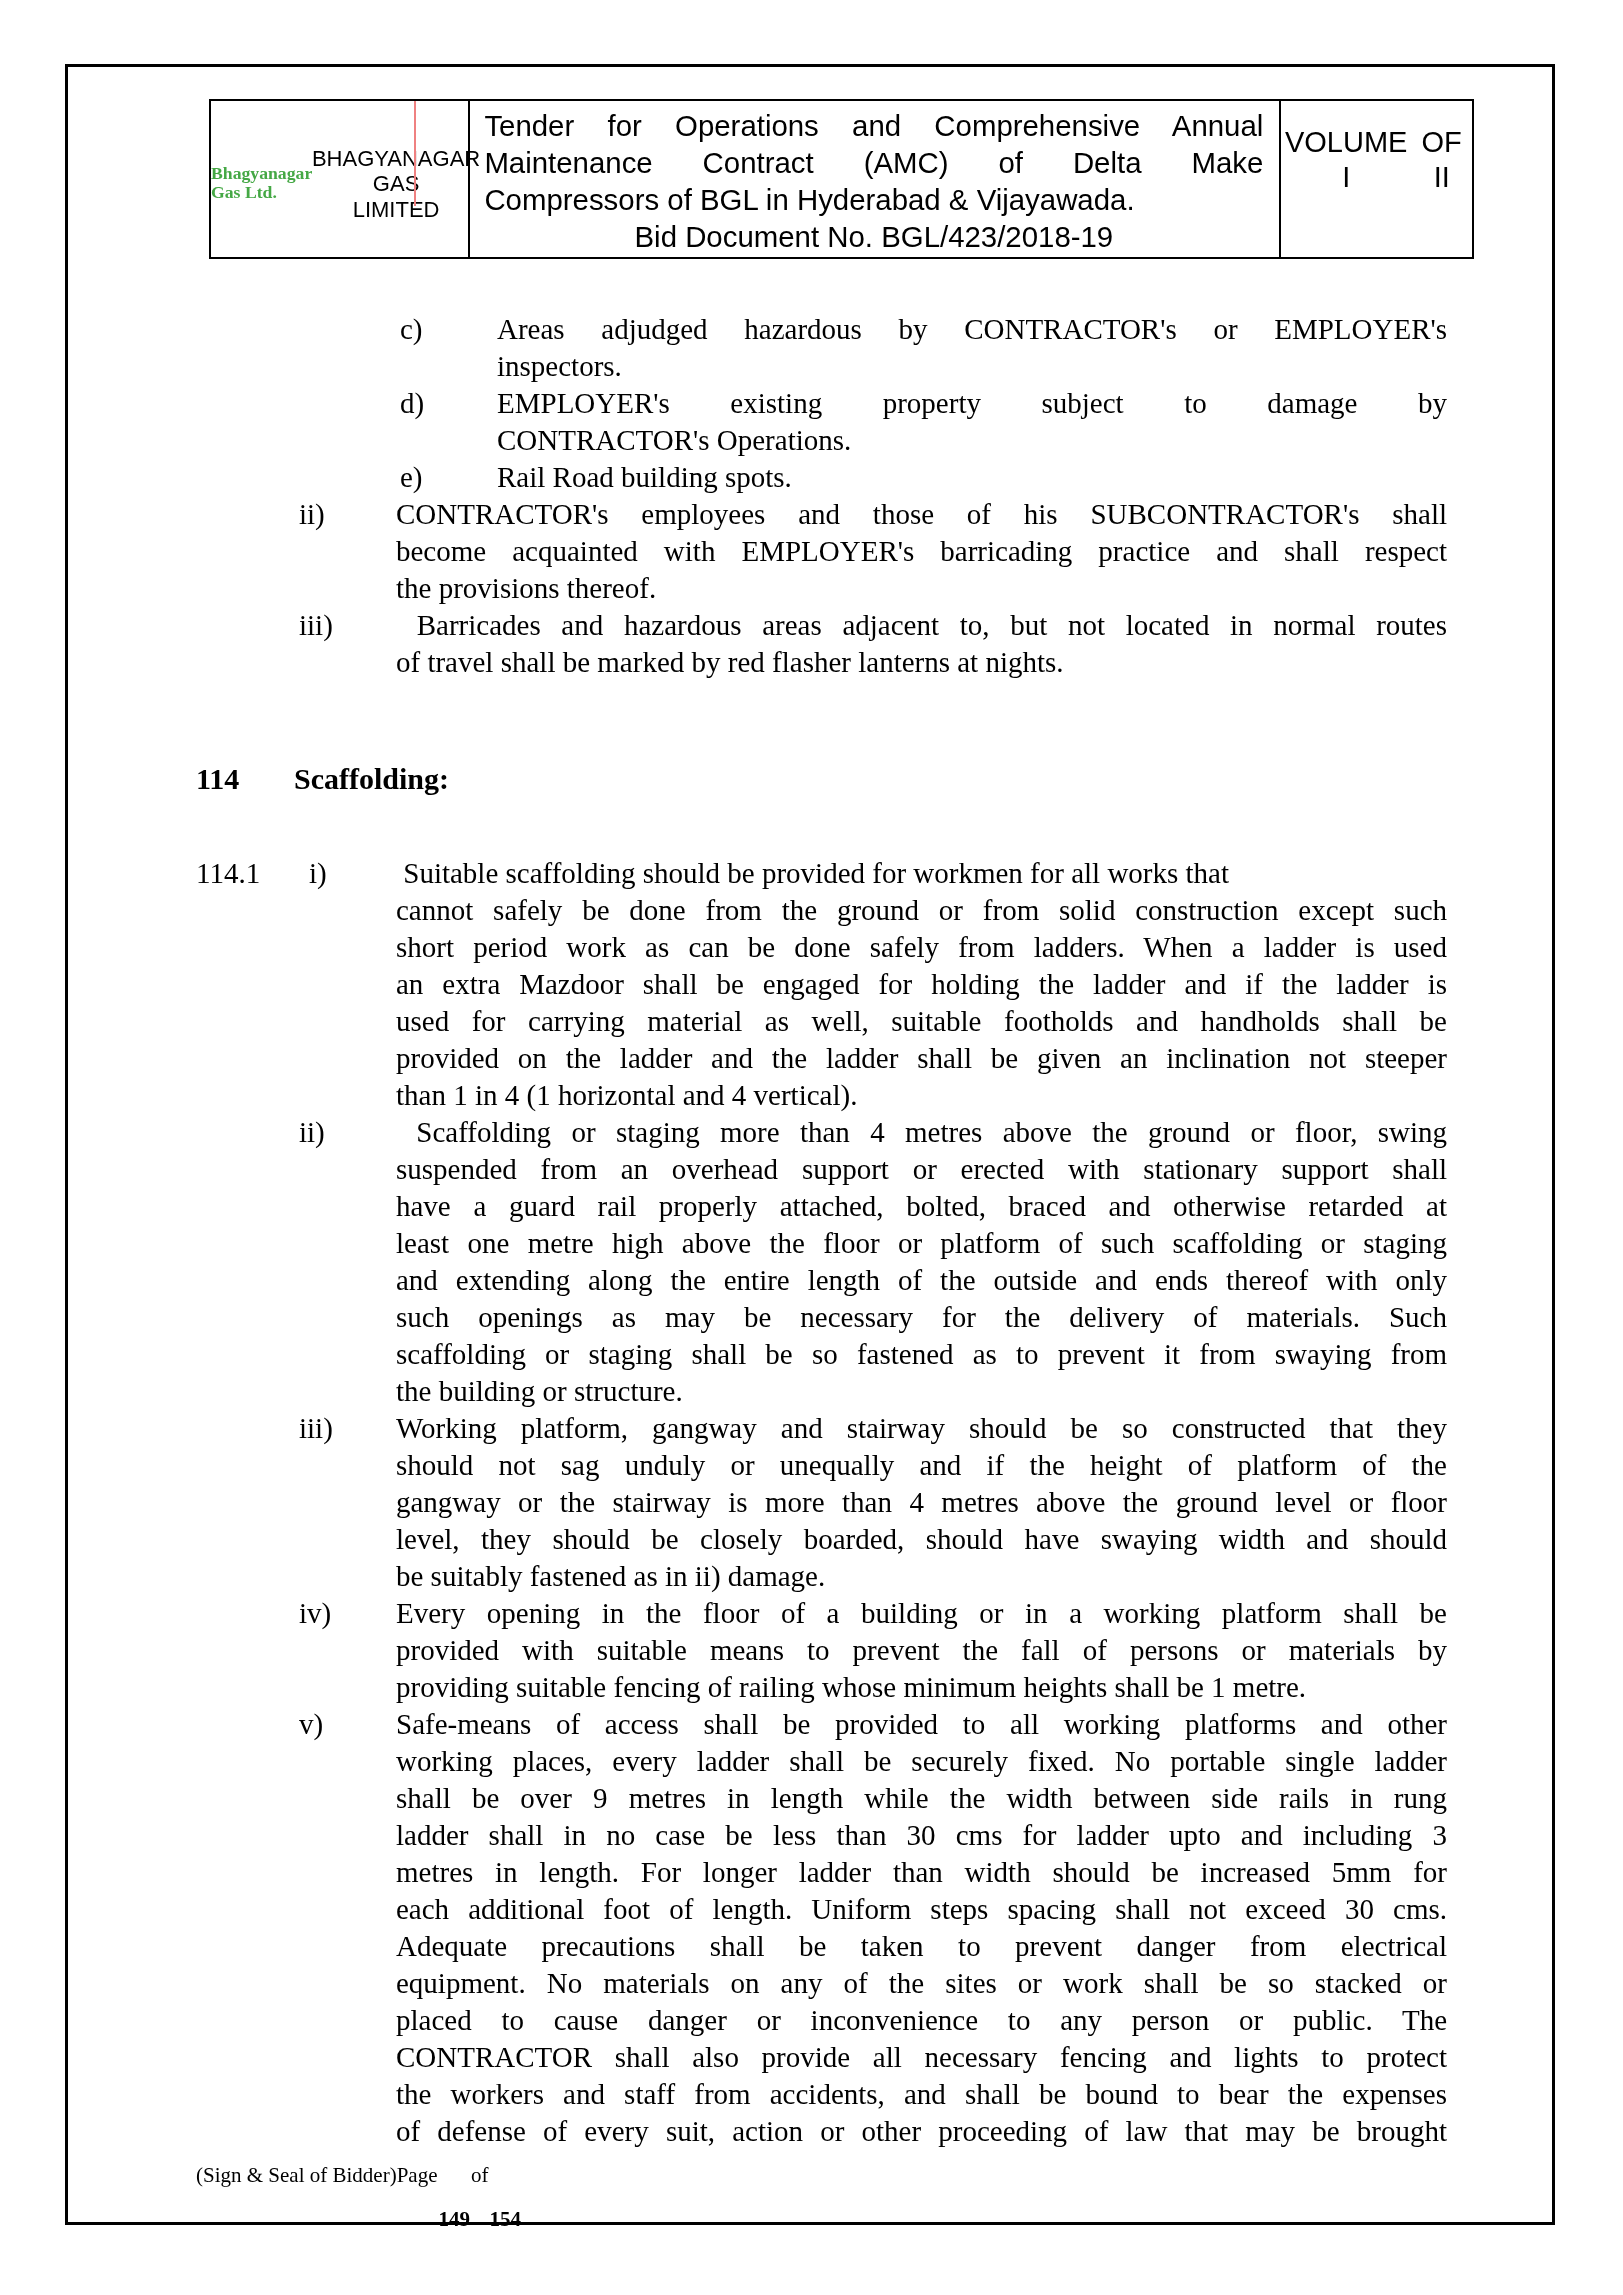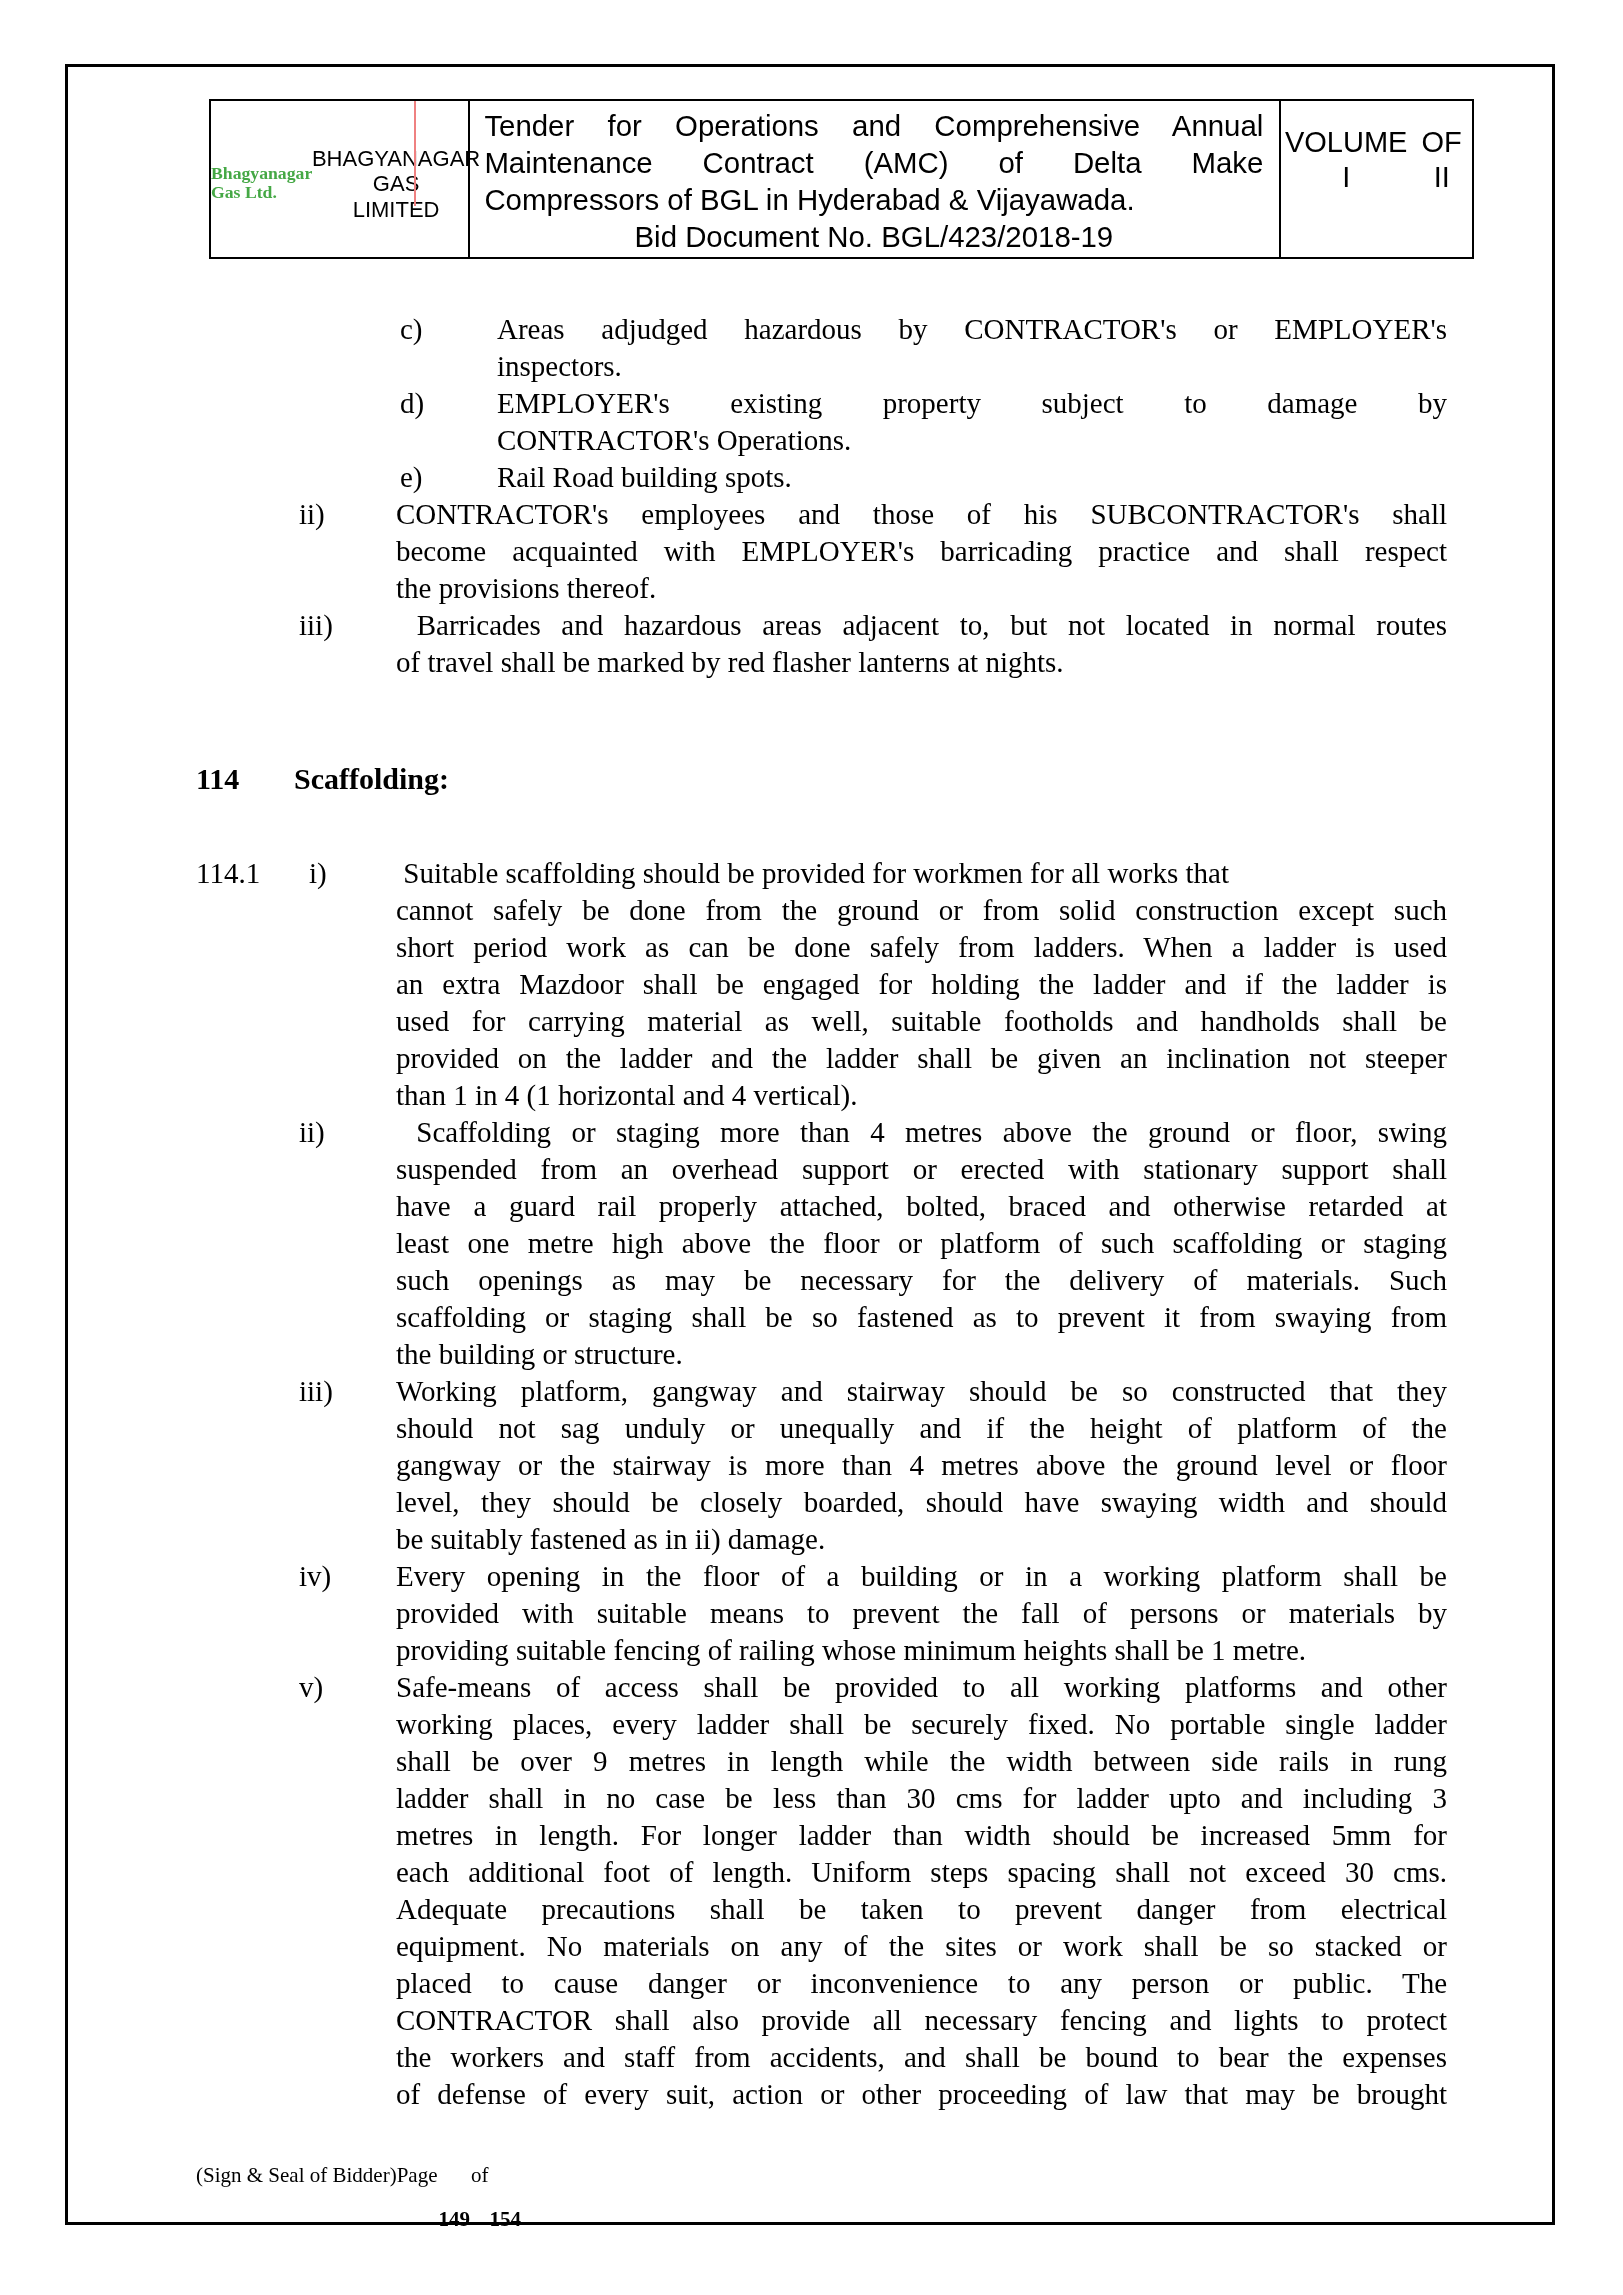--- a/index.html
+++ b/index.html
@@ -215,20 +215,21 @@
           <div class="line">than 1 in 4 (1 horizontal and 4 vertical).</div>
         </div>
       </div>
       <div class="row roman">
         <div class="marker">ii)</div>
         <div class="text">
           <div class="line j"> Scaffolding or staging more than 4 metres above the ground or floor, swing</div>
           <div class="line j">suspended from an overhead support or erected with stationary support shall</div>
           <div class="line j">have a guard rail properly attached, bolted, braced and otherwise retarded at</div>
           <div class="line j">least one metre high above the floor or platform of such scaffolding or staging</div>
+          <div class="line j">and extending along the entire length of the outside and ends thereof with only</div>
           <div class="line j">such openings as may be necessary for the delivery of materials. Such</div>
           <div class="line j">scaffolding or staging shall be so fastened as to prevent it from swaying from</div>
           <div class="line">the building or structure.</div>
         </div>
       </div>
       <div class="row roman">
         <div class="marker">iii)</div>
         <div class="text">
           <div class="line j">Working platform, gangway and stairway should be so constructed that they</div>
           <div class="line j">should not sag unduly or unequally and if the height of platform of the</div>

